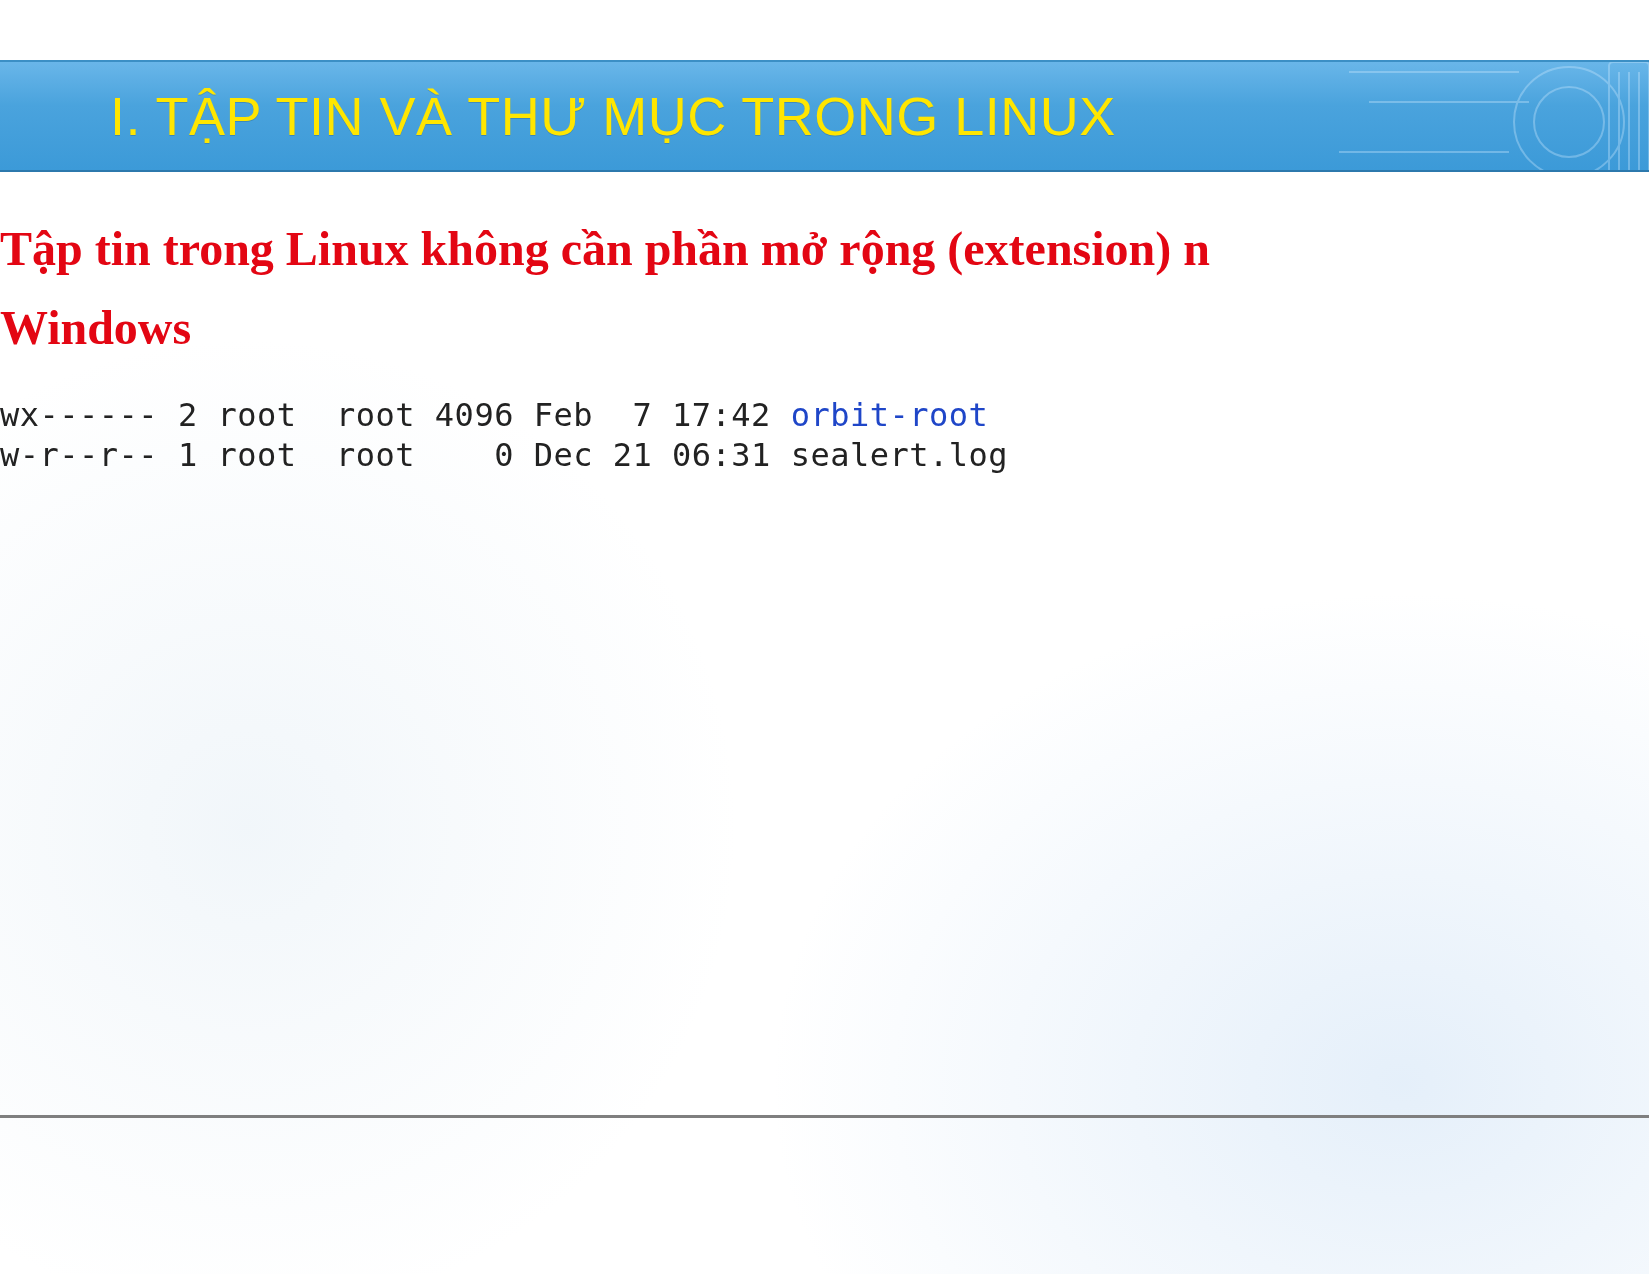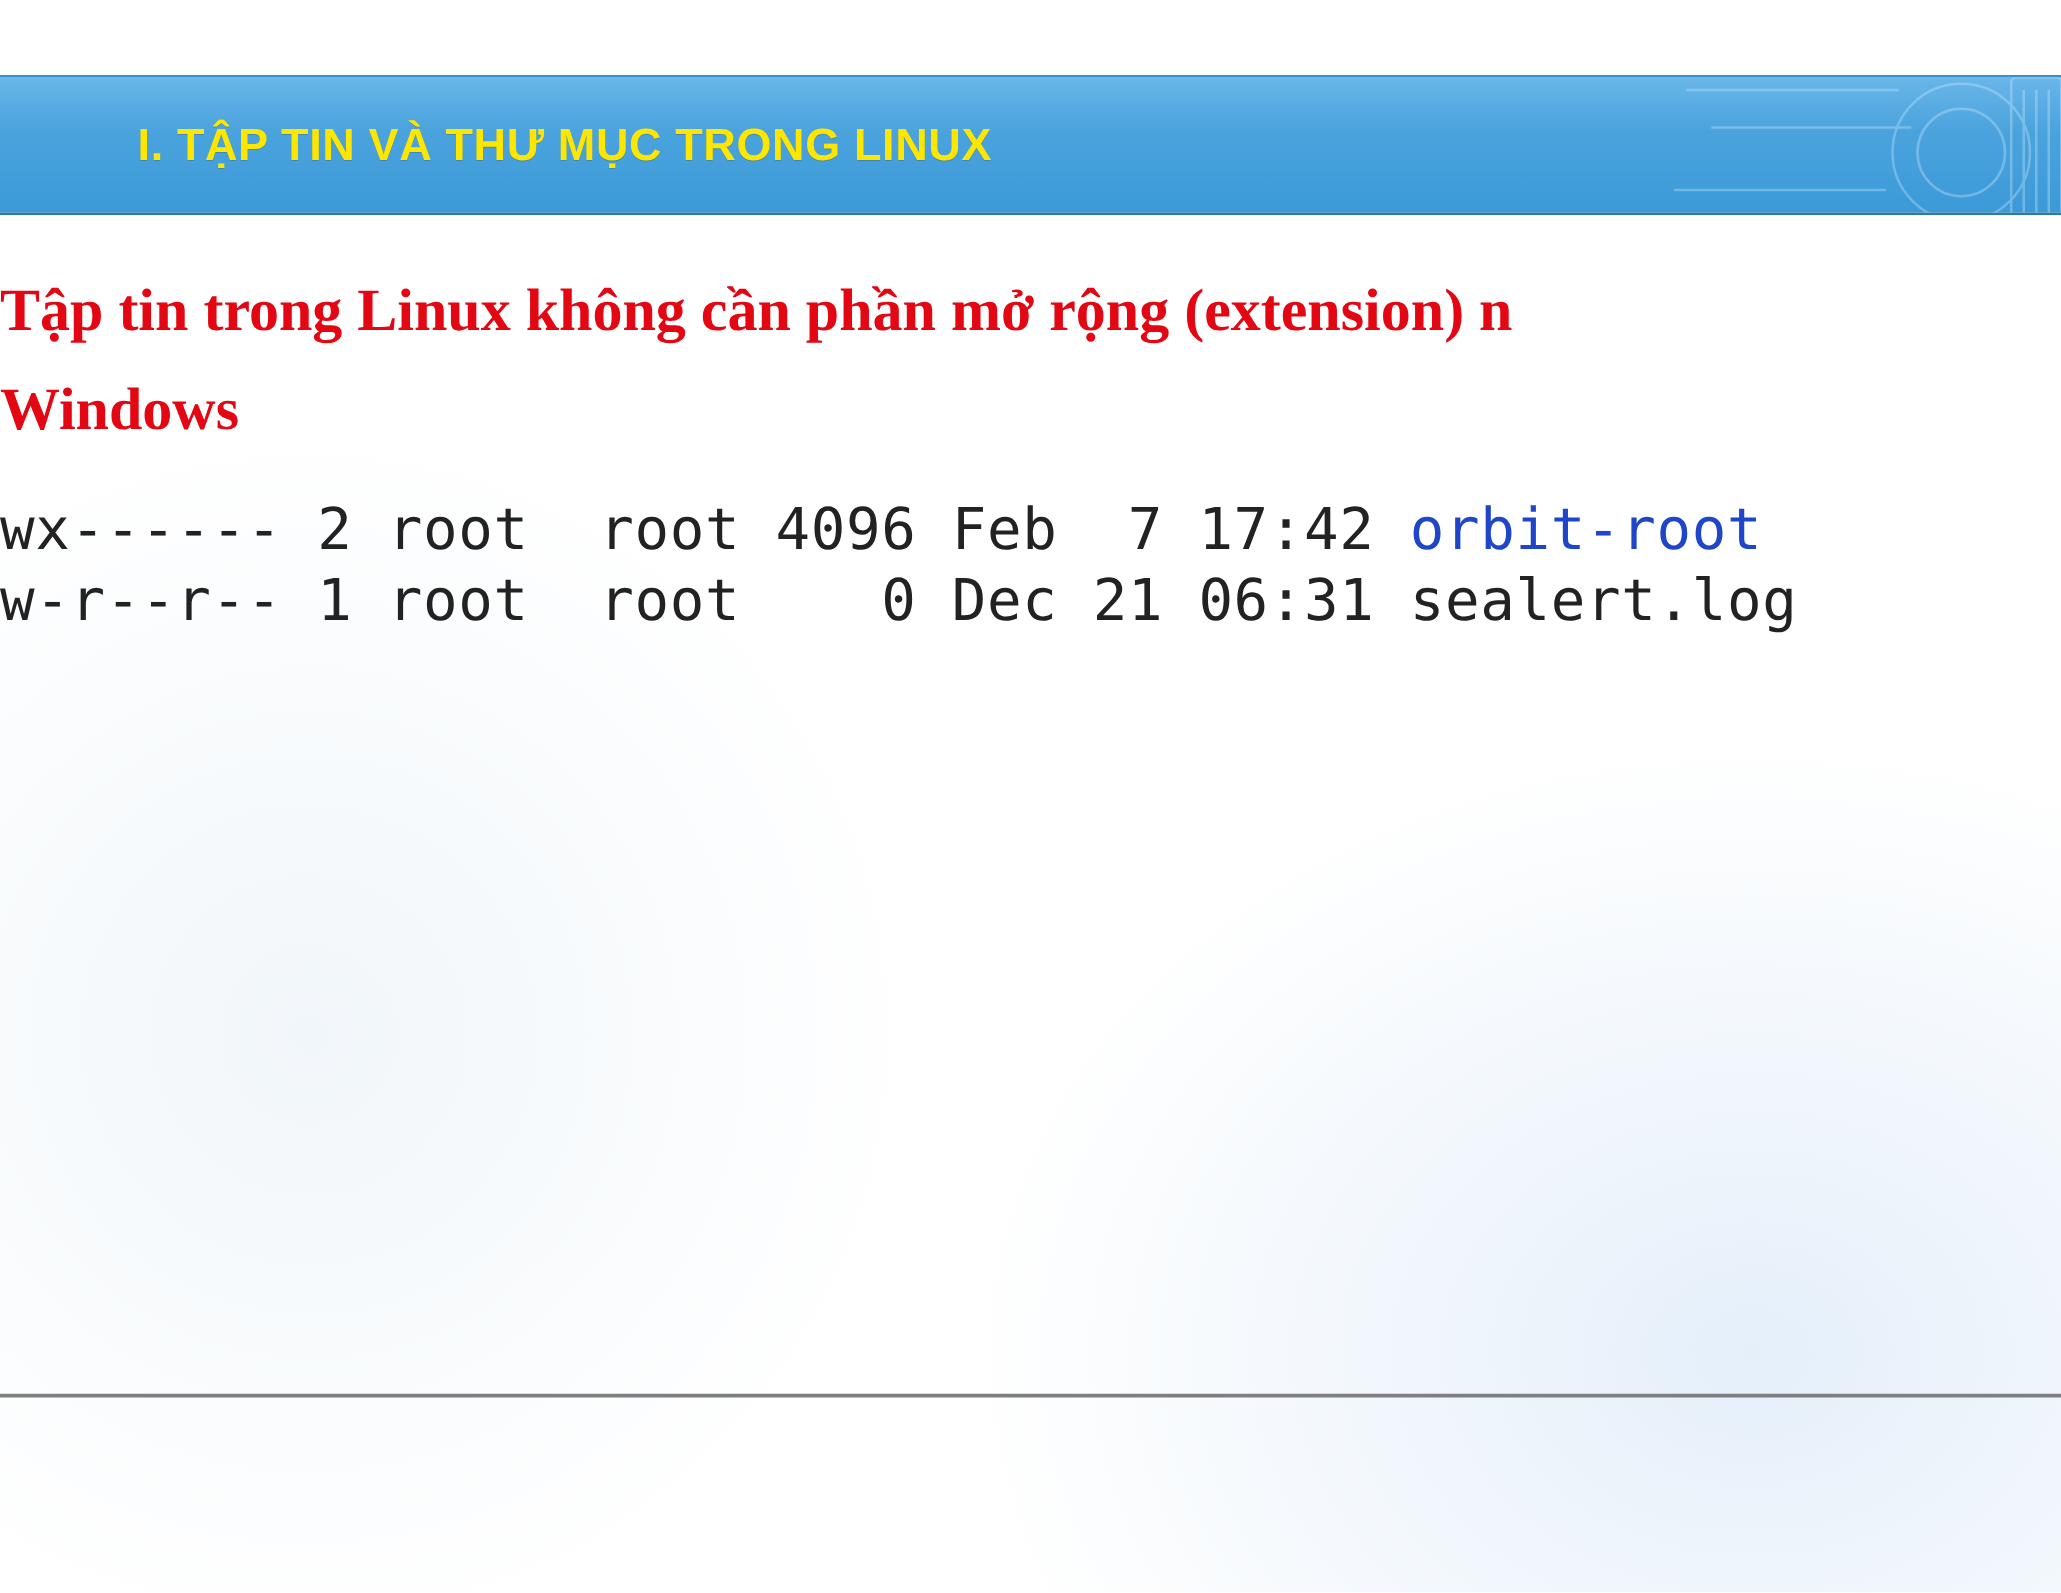--- a/index.html
+++ b/index.html
@@ -26,22 +26,22 @@
     height: 112px;
     background: linear-gradient(#69b6e9 0%, #4aa3dd 40%, #3c9ad8 100%);
     border-top: 2px solid #3b8fc5;
     border-bottom: 2px solid #2c79ad;
     display: flex;
     align-items: center;
     overflow: hidden;
   }
   .title-text {
     color: #ffe600;
-    font-weight: 700;
-    font-size: 36px;
+    font-weight: 400;
+    font-size: 54px;
     letter-spacing: 0.5px;
     padding-left: 110px;
     white-space: nowrap;
     font-family: Arial, "Helvetica Neue", sans-serif;
     text-shadow: 0 1px 0 rgba(0,0,0,0.15);
   }
   .banner-decor {
     position: absolute;
     right: -10px; top: -10px;
     width: 340px; height: 140px;
@@ -68,21 +68,21 @@
     color: #0a2fb2;
     font-weight: 400;
     font-size: 48px;
     line-height: 1.3;
     margin: 34px 0 0 0;
     white-space: nowrap;
   }
   .terminal {
     margin-top: 36px;
     font-family: "DejaVu Sans Mono", Menlo, Consolas, "Liberation Mono", monospace;
-    font-size: 46px;
+    font-size: 32px;
     line-height: 1.25;
     color: #222;
     white-space: pre;
     letter-spacing: 0.5px;
   }
   .terminal .dir { color: #1f46c8; }
   .footer-rule {
     position: absolute;
     left: 0; right: 0;
     bottom: 156px;

